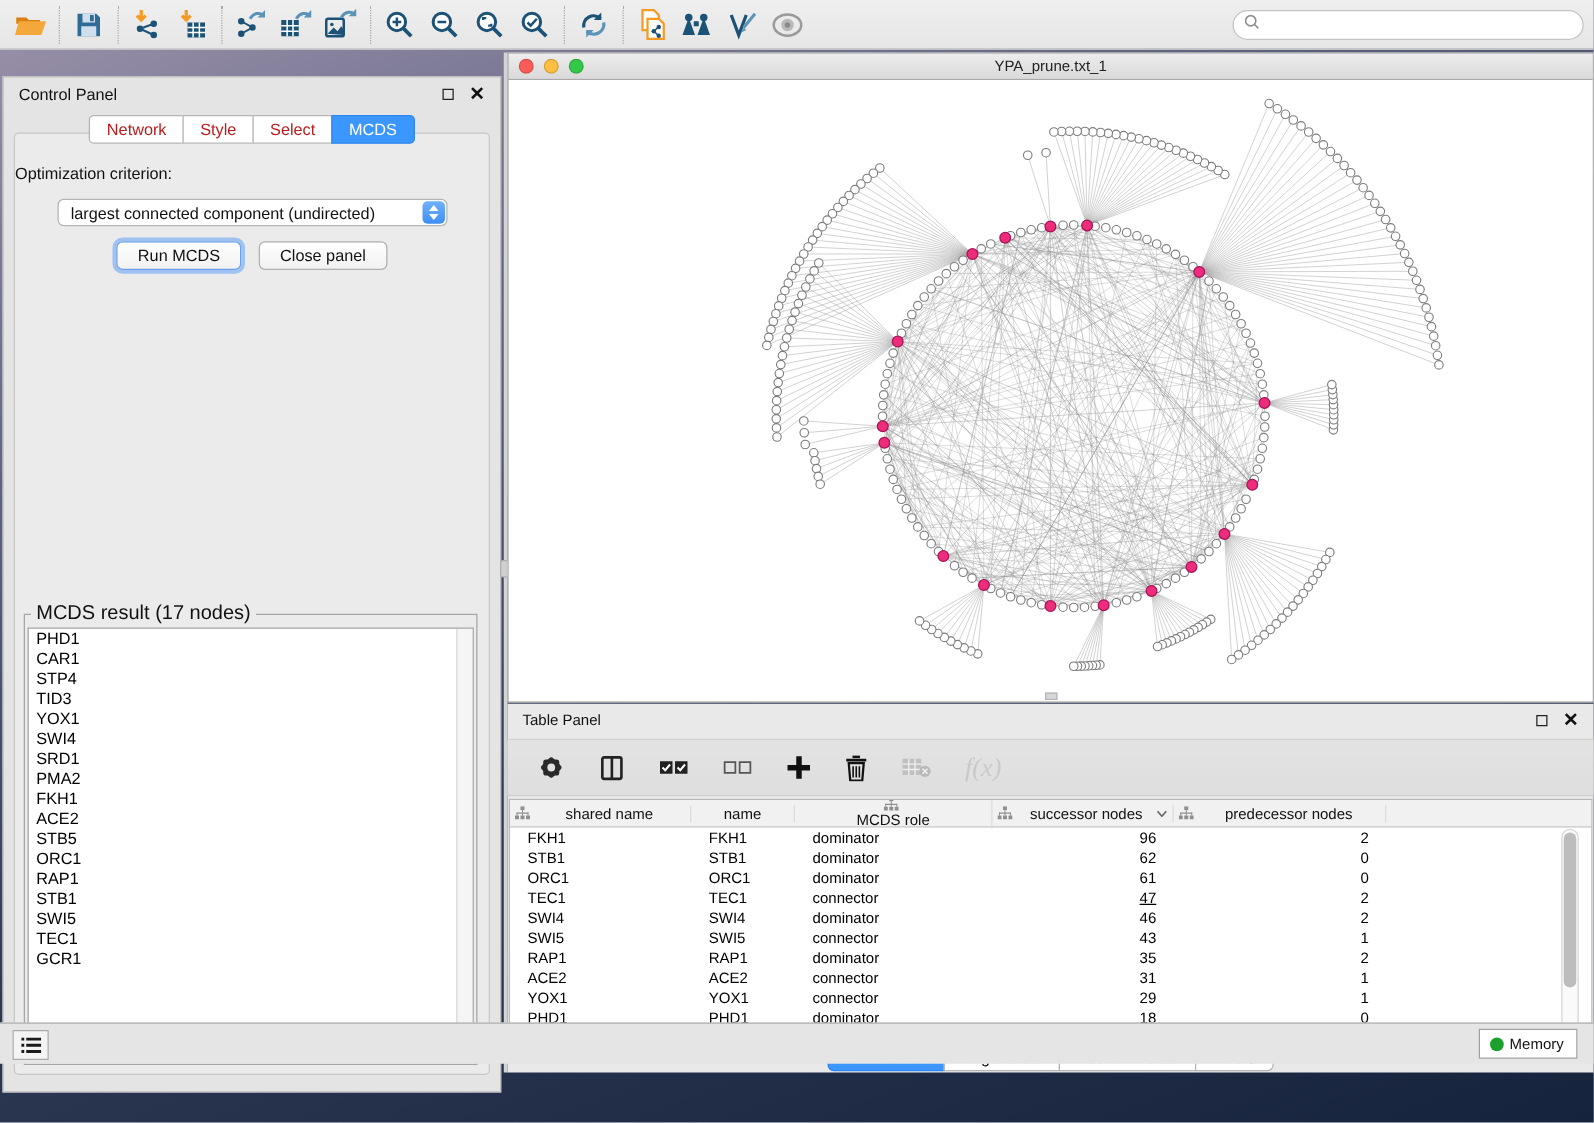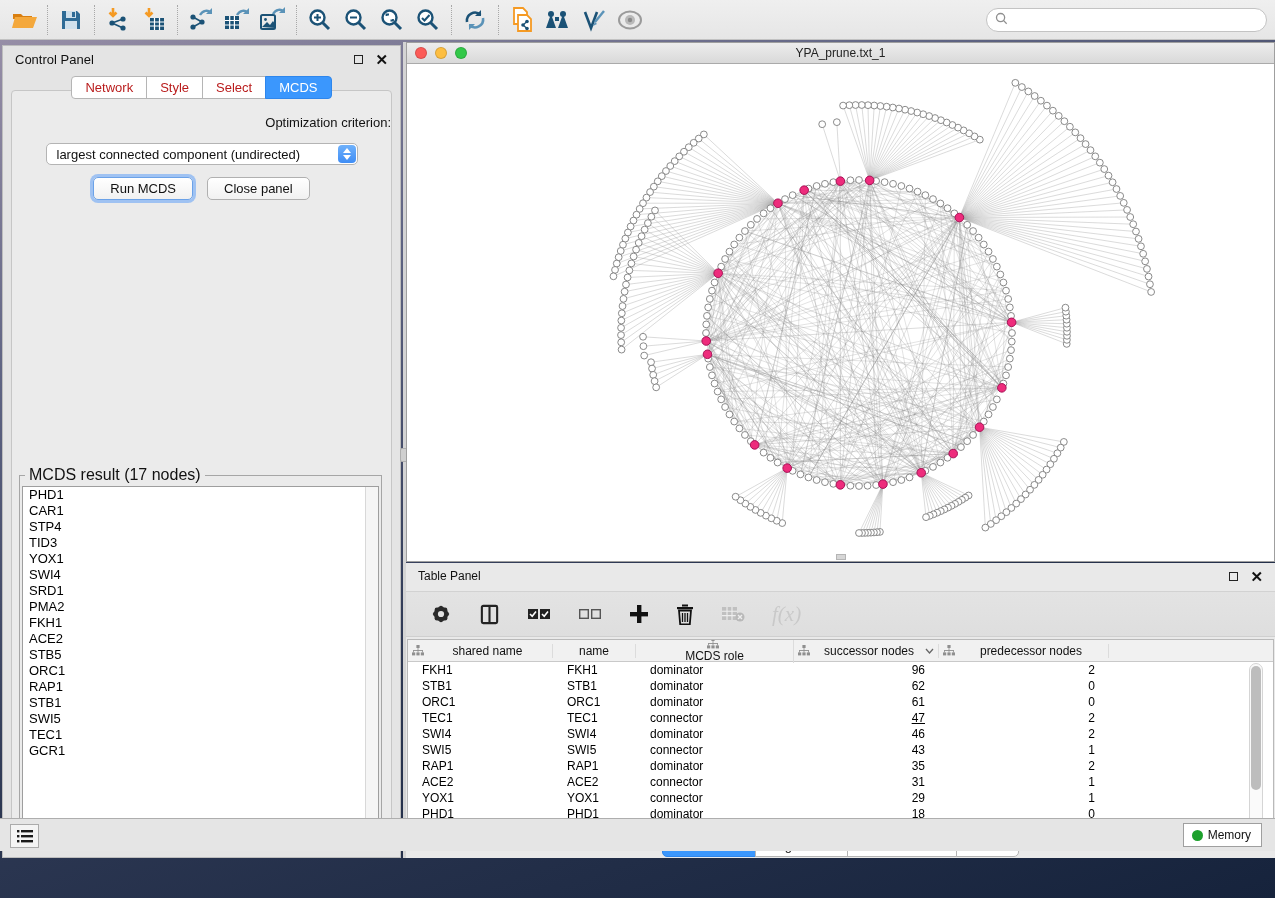--- a/index.html
+++ b/index.html
@@ -20,36 +20,36 @@
   .searchbox { margin-left:auto; margin-right:8px; width:281px; height:24px;
     background:#fff; border:1px solid #c3c3c3; border-radius:12px;
     display:flex; align-items:center; padding-left:8px; }
   .searchbox input { border:none; outline:none; background:transparent; flex:1;
     font:12px "Liberation Sans",sans-serif; padding-left:5px; }
 
   
   .main { position:absolute; left:0; top:40px; width:1275px; height:818px; }
 
   
-  .cpanel { position:absolute; left:2px; top:5px; width:399px; height:813px;
+  .cpanel { position:absolute; left:2px; top:21px; width:399px; height:813px;
     background:#e4e4e4; border:1px solid #bdbdbd; }
   .win-titlebar { position:relative; height:26px; display:flex; align-items:center;
     padding:0 12px; font-size:13px; color:#111; }
   .win-ctrls { margin-left:auto; display:flex; align-items:center; gap:12px; }
   .float-glyph { width:9px; height:9px; border:1.5px solid #222; display:inline-block; }
   .close-glyph { font-size:15px; font-weight:bold; color:#111; line-height:9px; }
   .cp-tabs { position:relative; z-index:2; display:flex; justify-content:center; margin-top:4px; }
   .cp-tab { padding:3px 13px; font-size:13px; background:#fff; border:1px solid #b5b5b5;
     margin-left:-1px; color:#b91c1c; }
   .cp-tab:first-child { border-radius:4px 0 0 4px; margin-left:0; }
   .cp-tab:last-child { border-radius:0 4px 4px 0; }
   .cp-tab.sel { background:#3b97fd; border-color:#2e86ec; color:#fff; }
   .cp-content { position:absolute; left:8px; right:8px; top:44px; bottom:13px;
     background:#ebebeb; border:1px solid #c6c6c6; border-radius:4px; }
-  .opt-label { text-align:right; margin-top:24px; font-size:13px; color:#111; }
+  .opt-label { text-align:left; margin-top:24px; font-size:13px; color:#111; }
   .dropdown { position:relative; width:312px; height:22px; margin:13px auto 0;
     background:#fff; border:1px solid #b4b4b4; border-radius:5px; }
   .dropdown .val { position:absolute; left:10px; top:0; line-height:21px; font-size:13px; color:#111; }
   .dd-stepper { position:absolute; right:1px; top:1px; width:18px; height:18px; border-radius:4px;
     background:linear-gradient(#6fb1fb,#3f8df5); display:flex; flex-direction:column;
     align-items:center; justify-content:center; gap:2px; }
   .dd-stepper svg { display:block; }
   .btn-row { display:flex; justify-content:center; gap:14px; margin-top:12px; }
   .mac-btn { font-size:13px; color:#111; padding:3px 16px; background:linear-gradient(#ffffff,#f1f1f1);
     border:1px solid #b0b0b0; border-radius:5px; }

